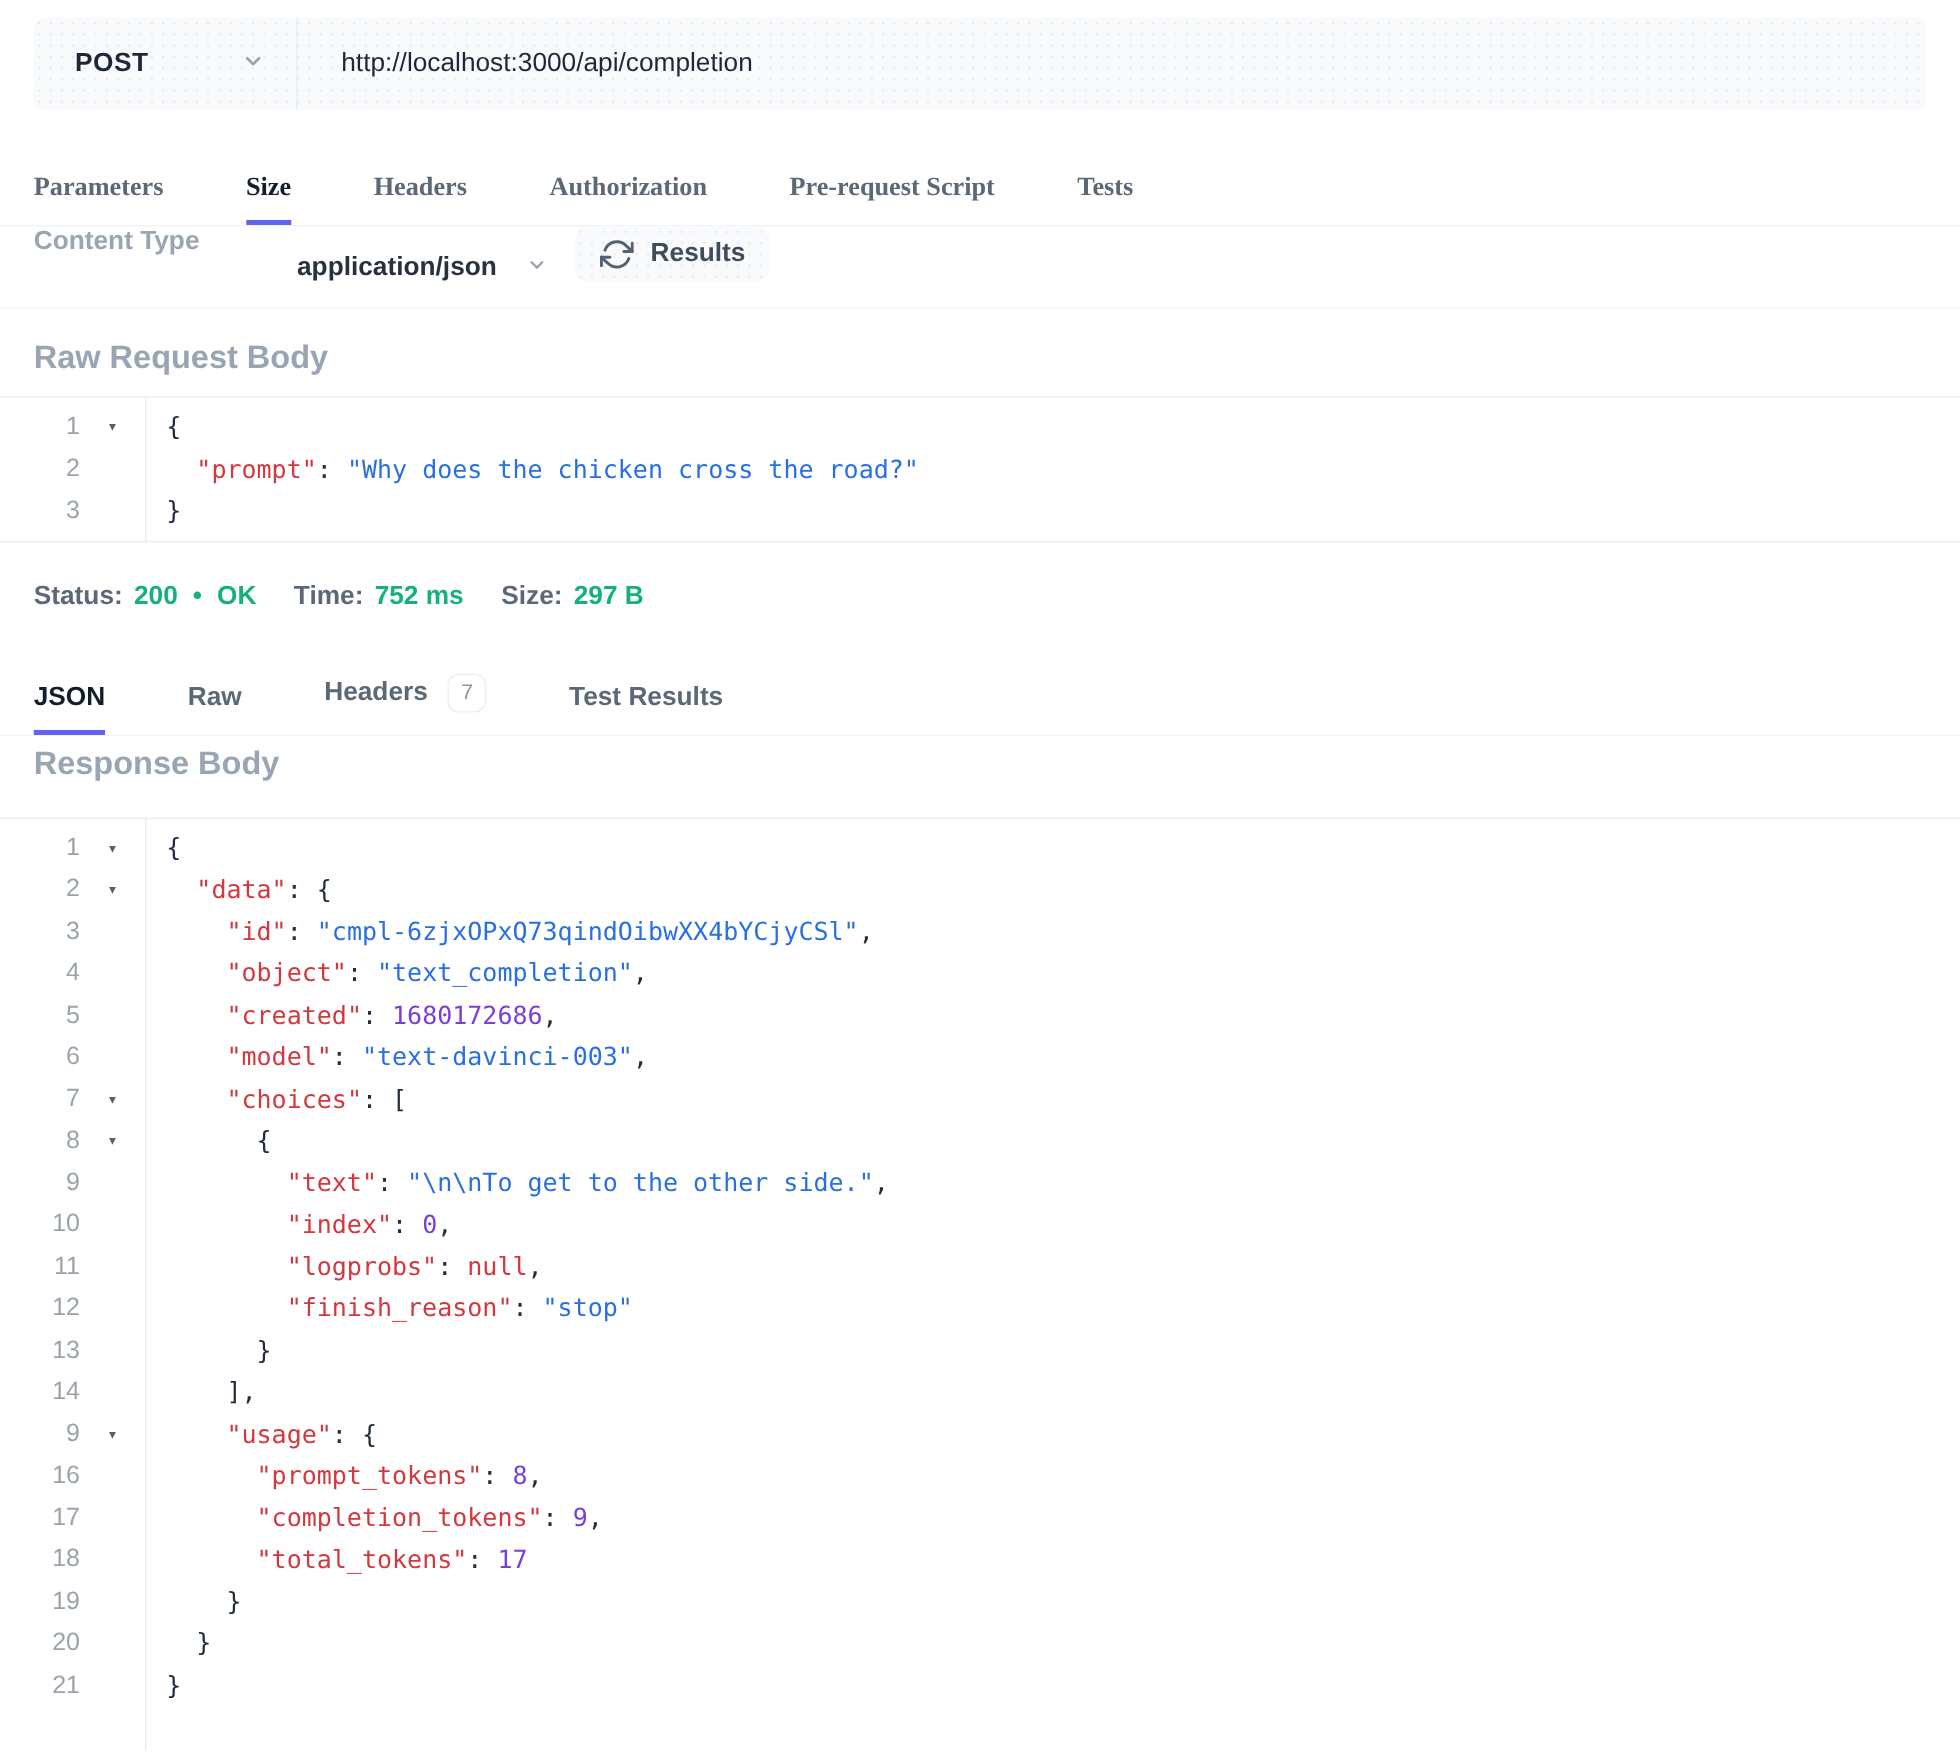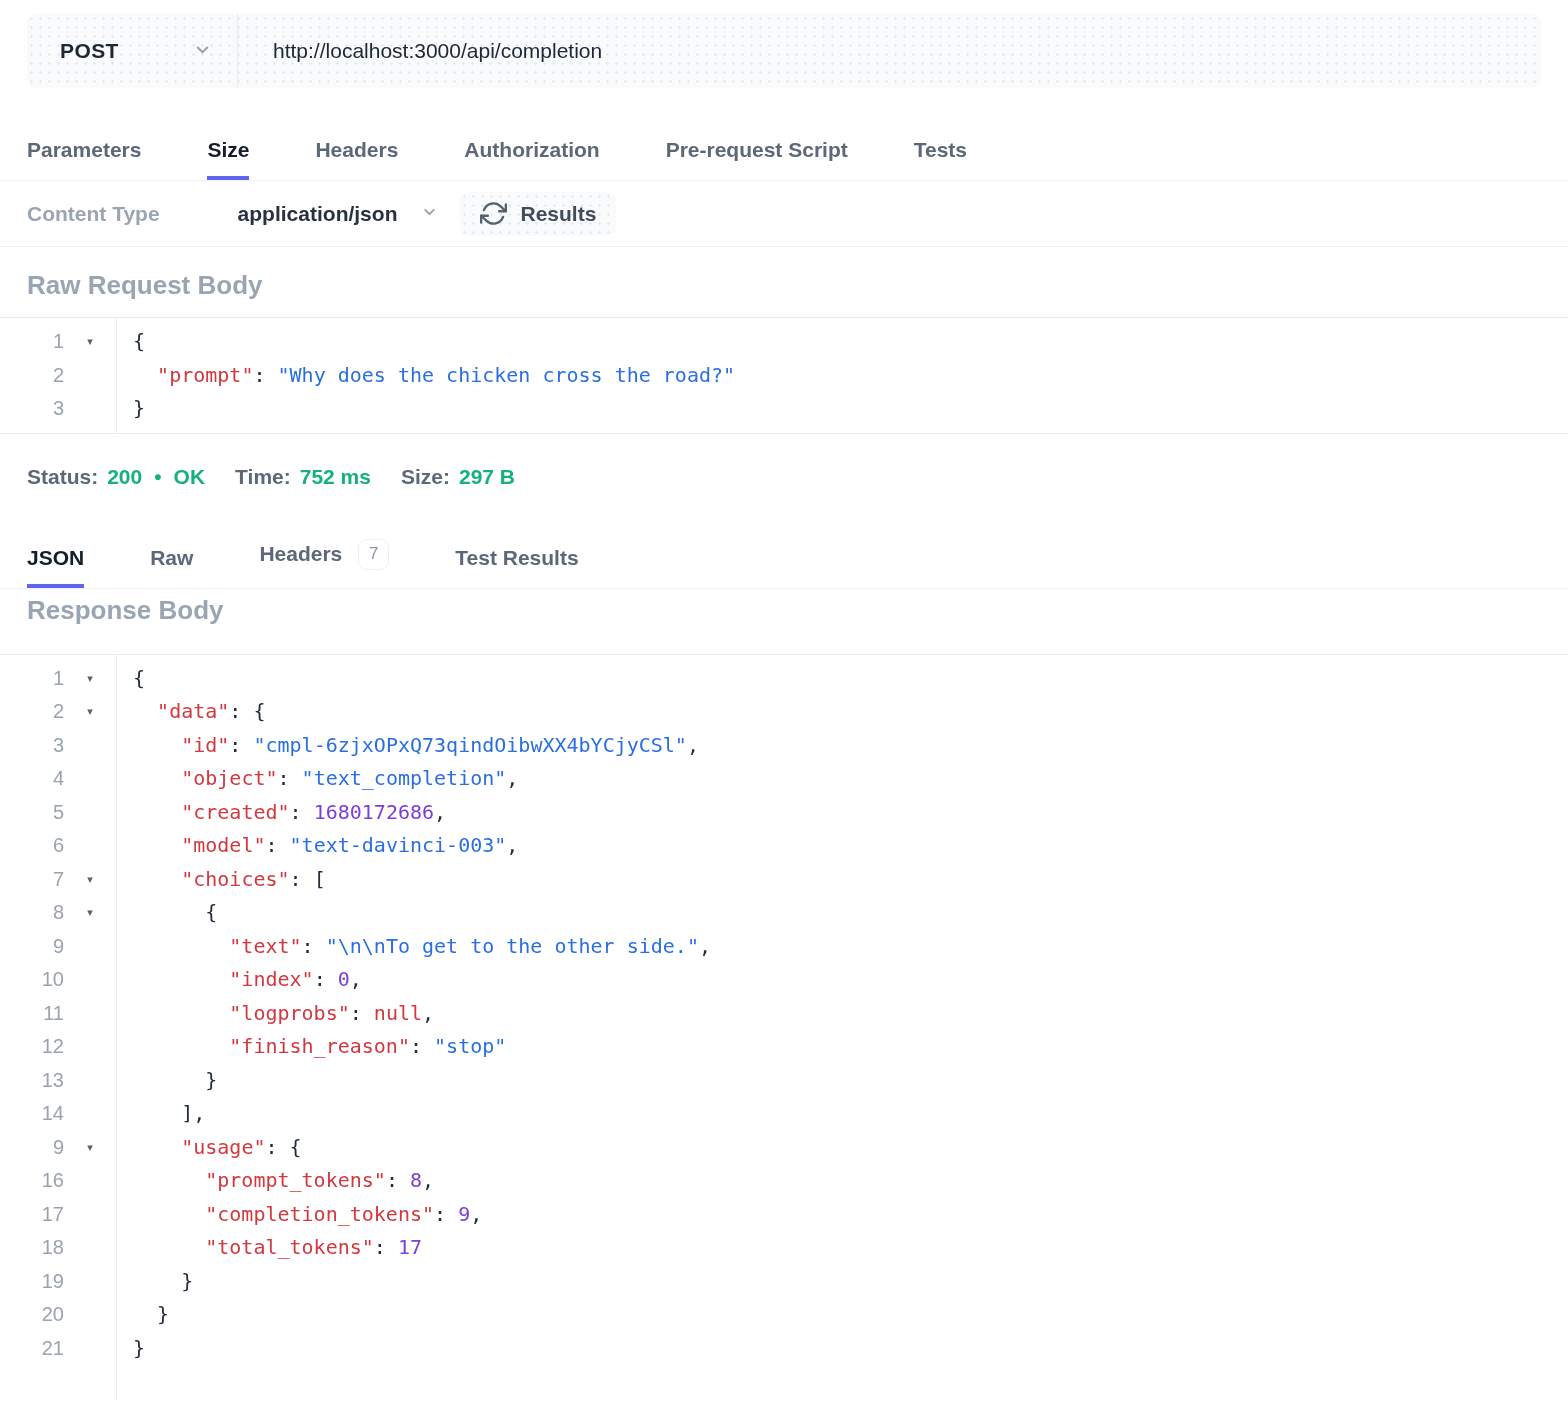--- a/index.html
+++ b/index.html
@@ -26,31 +26,31 @@
   
   .url-bar{margin:14px 27px 0;height:74px;border-radius:9px;display:flex;align-items:stretch;overflow:hidden;}
   .method{width:210px;display:flex;align-items:center;justify-content:space-between;
     padding:0 25px 0 33px;cursor:pointer;}
   .method-label{font-size:21px;font-weight:700;letter-spacing:.4px;}
   .vdivider{width:1px;background:#e7ebf0;}
   .url-field{flex:1;display:flex;align-items:center;padding-left:35px;font-size:21px;font-weight:500;}
 
   
   .tabs{display:flex;align-items:flex-end;gap:66px;padding:0 27px;border-bottom:1px solid var(--rowborder);}
-  .tabs.req{height:93px;}
+  .tabs.req{height:93px;font-family:Liberation Serif, serif;}
   .tabs.res{height:69px;}
   .tab{font-size:21px;font-weight:600;color:var(--slate);padding-bottom:14px;
     border-bottom:4px solid transparent;cursor:pointer;display:inline-flex;align-items:center;gap:16px;white-space:nowrap;}
   .tab.active{color:#141d2b;font-weight:700;border-bottom-color:var(--accent);}
   .badge{min-width:31px;height:31px;border:1px solid #eceff2;border-radius:9px;
     display:inline-flex;align-items:center;justify-content:center;
     font-size:17px;font-weight:500;color:#8b96a3;padding:0 6px;}
 
   
-  .ct-row{height:66px;display:flex;align-items:center;padding:0 27px;border-bottom:1px solid var(--rowborder);}
+  .ct-row{height:66px;display:flex;padding:0 27px;border-bottom:1px solid var(--rowborder);}
   .ct-label{font-size:21px;font-weight:600;color:var(--graylabel);margin-right:78px;}
   .ct-value-wrap{display:flex;align-items:center;gap:24px;cursor:pointer;}
   .ct-value{font-size:21px;font-weight:600;color:#27313f;}
   .override-btn{margin-left:22px;height:44px;border:none;border-radius:10px;display:inline-flex;
     align-items:center;gap:13px;padding:0 20px;cursor:pointer;
     font-family:inherit;font-size:21px;font-weight:600;color:#414c5a;}
 
   
   .section-row{display:flex;align-items:flex-start;padding:23px 27px 0;}
   .section-row.req-label{height:70px;}

